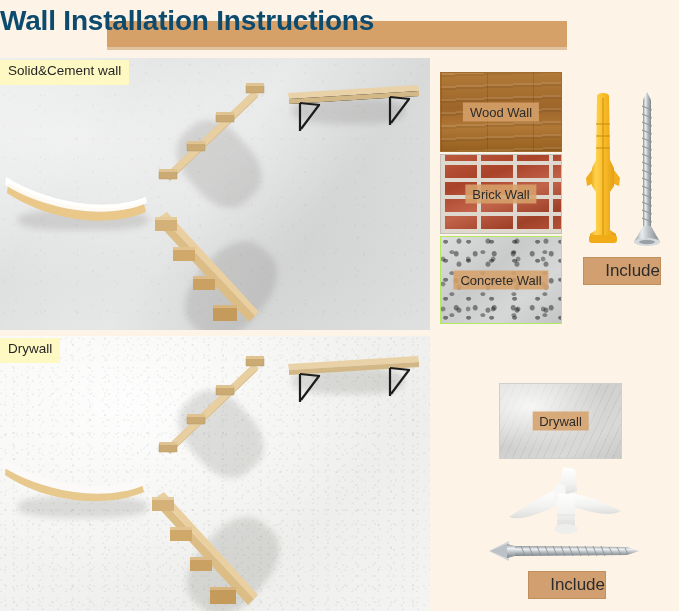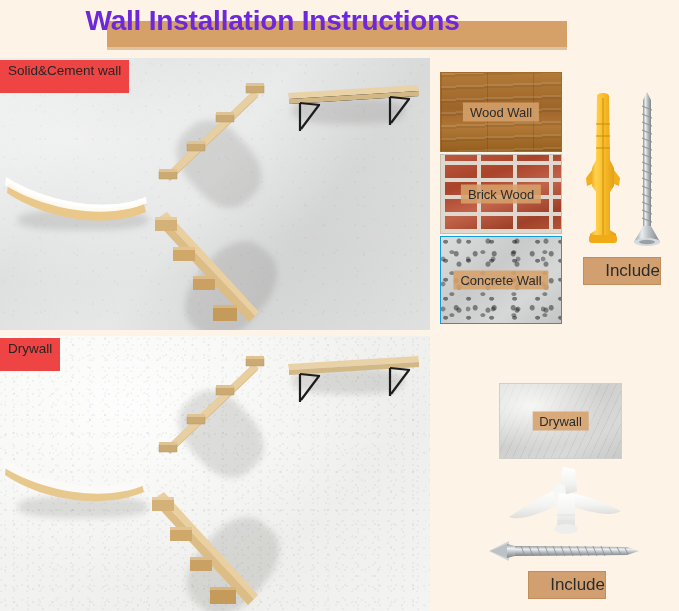--- a/index.html
+++ b/index.html
@@ -17,22 +17,22 @@
   .title-wrap{position:absolute;left:0;top:0;width:679px;height:56px;}
   .title-band{
     position:absolute;left:107px;top:21px;width:460px;height:26px;
     background:linear-gradient(180deg,#d7a268 0%,#d59f64 60%,#c6handled 100%);
     background-color:#d6a168;
   }
   .title-band:after{
     content:"";position:absolute;left:0;right:0;bottom:-3px;height:3px;background:#c99a63;opacity:.55;
   }
   .title-text{
-    position:absolute;left:0;top:4px;width:545px;text-align:center;
-    font-size:28px;line-height:34px;font-weight:700;color:#6d28d9;
+    position:absolute;left:0;top:4px;width:545px;text-align:left;
+    font-size:28px;line-height:34px;font-weight:700;color:#0c4a6e;
     letter-spacing:-0.2px;white-space:nowrap;
   }
 
   
   .panel{position:absolute;overflow:hidden;}
 
   
   #photo-cement{left:0;top:58px;width:430px;height:272px;
     background:
       radial-gradient(ellipse at 18% 30%, rgba(255,255,255,.55), rgba(255,255,255,0) 55%),
@@ -54,22 +54,22 @@
       radial-gradient(circle at 75% 45%, rgba(0,0,0,.06) 0 1px, transparent 1px),
       radial-gradient(circle at 88% 80%, rgba(0,0,0,.05) 0 1px, transparent 1px),
       radial-gradient(circle at 45% 88%, rgba(0,0,0,.05) 0 1px, transparent 1px);
     background-size:37px 31px,43px 39px,29px 47px,53px 33px,41px 29px,31px 43px;
   }
   .speck.rough{opacity:.75;
     background-size:13px 11px,17px 15px,11px 19px,19px 13px,15px 11px,12px 17px;}
 
   
   .tag{
-    position:absolute;background:#ef4444;color:#262626;
-    font-size:13px;line-height:20px;padding:1px 8px 12px 8px;white-space:nowrap;
+    position:absolute;background:#fef9c3;color:#262626;
+    font-size:13px;line-height:20px;padding:1px 8px 4px 8px;white-space:nowrap;
   }
   #tag-solid{left:0;top:60px;font-size:13.5px;}
   #tag-drywall{left:0;top:338px;font-size:13.5px;}
 
   
   .obj{position:absolute;}
 
   
   .shadow{position:absolute;background:rgba(120,118,112,.22);filter:blur(3px);border-radius:40%;}
 
@@ -93,21 +93,21 @@
       repeating-linear-gradient(90deg, rgba(0,0,0,.12) 0 1px, transparent 1px 46px),
       linear-gradient(180deg,#b27a38 0%,#9d6529 45%,#b07736 70%,#96601f 100%);
   }
   #sw-brick{left:440px;top:154px;width:120px;height:78px;background:#cfc7bd;}
   #sw-brick .bricks{position:absolute;inset:0;
     background:
       repeating-linear-gradient(0deg, #ded8cf 0 4px, transparent 4px 17px),
       repeating-linear-gradient(90deg, #ded8cf 0 4px, transparent 4px 36px),
       linear-gradient(160deg,#bc5a3e 0%,#a9432a 30%,#c2644a 55%,#9f4129 80%,#b85539 100%);
   }
-  #sw-concrete{left:440px;top:236px;width:120px;height:86px;background:#0ea5e9;}
+  #sw-concrete{left:440px;top:236px;width:120px;height:86px;background:#bef264;}
   #sw-concrete .conc{position:absolute;inset:0;
     background:
       radial-gradient(ellipse at 20% 25%, rgba(0,0,0,.45) 0 2px, transparent 3px),
       radial-gradient(ellipse at 62% 18%, rgba(0,0,0,.40) 0 2px, transparent 3px),
       radial-gradient(ellipse at 80% 62%, rgba(0,0,0,.42) 0 2px, transparent 3px),
       radial-gradient(ellipse at 35% 72%, rgba(0,0,0,.38) 0 2px, transparent 3px),
       radial-gradient(ellipse at 8% 88%, rgba(0,0,0,.35) 0 2px, transparent 3px),
       linear-gradient(140deg,#dcdedd 0%,#c9cbca 40%,#d6d8d7 70%,#c3c5c4 100%);
     background-size:23px 19px,29px 23px,19px 27px,31px 21px,25px 25px,auto;
   }
@@ -268,21 +268,21 @@
 
   <div class="tag" id="tag-drywall">Drywall</div>
 
   <div class="swatch" id="sw-wood">
     <div class="grain"></div>
     <div class="sw-label">Wood Wall</div>
   </div>
 
   <div class="swatch" id="sw-brick">
     <div class="bricks"></div>
-    <div class="sw-label">Brick Wood</div>
+    <div class="sw-label">Brick Wall</div>
   </div>
 
   <div class="swatch" id="sw-concrete">
     <div class="conc"></div>
     <div class="sw-label">Concrete Wall</div>
   </div>
 
   <svg id="anchor-yellow" viewBox="0 0 36 160">
     <defs>
       <linearGradient id="gy" x1="0" y1="0" x2="1" y2="0">

